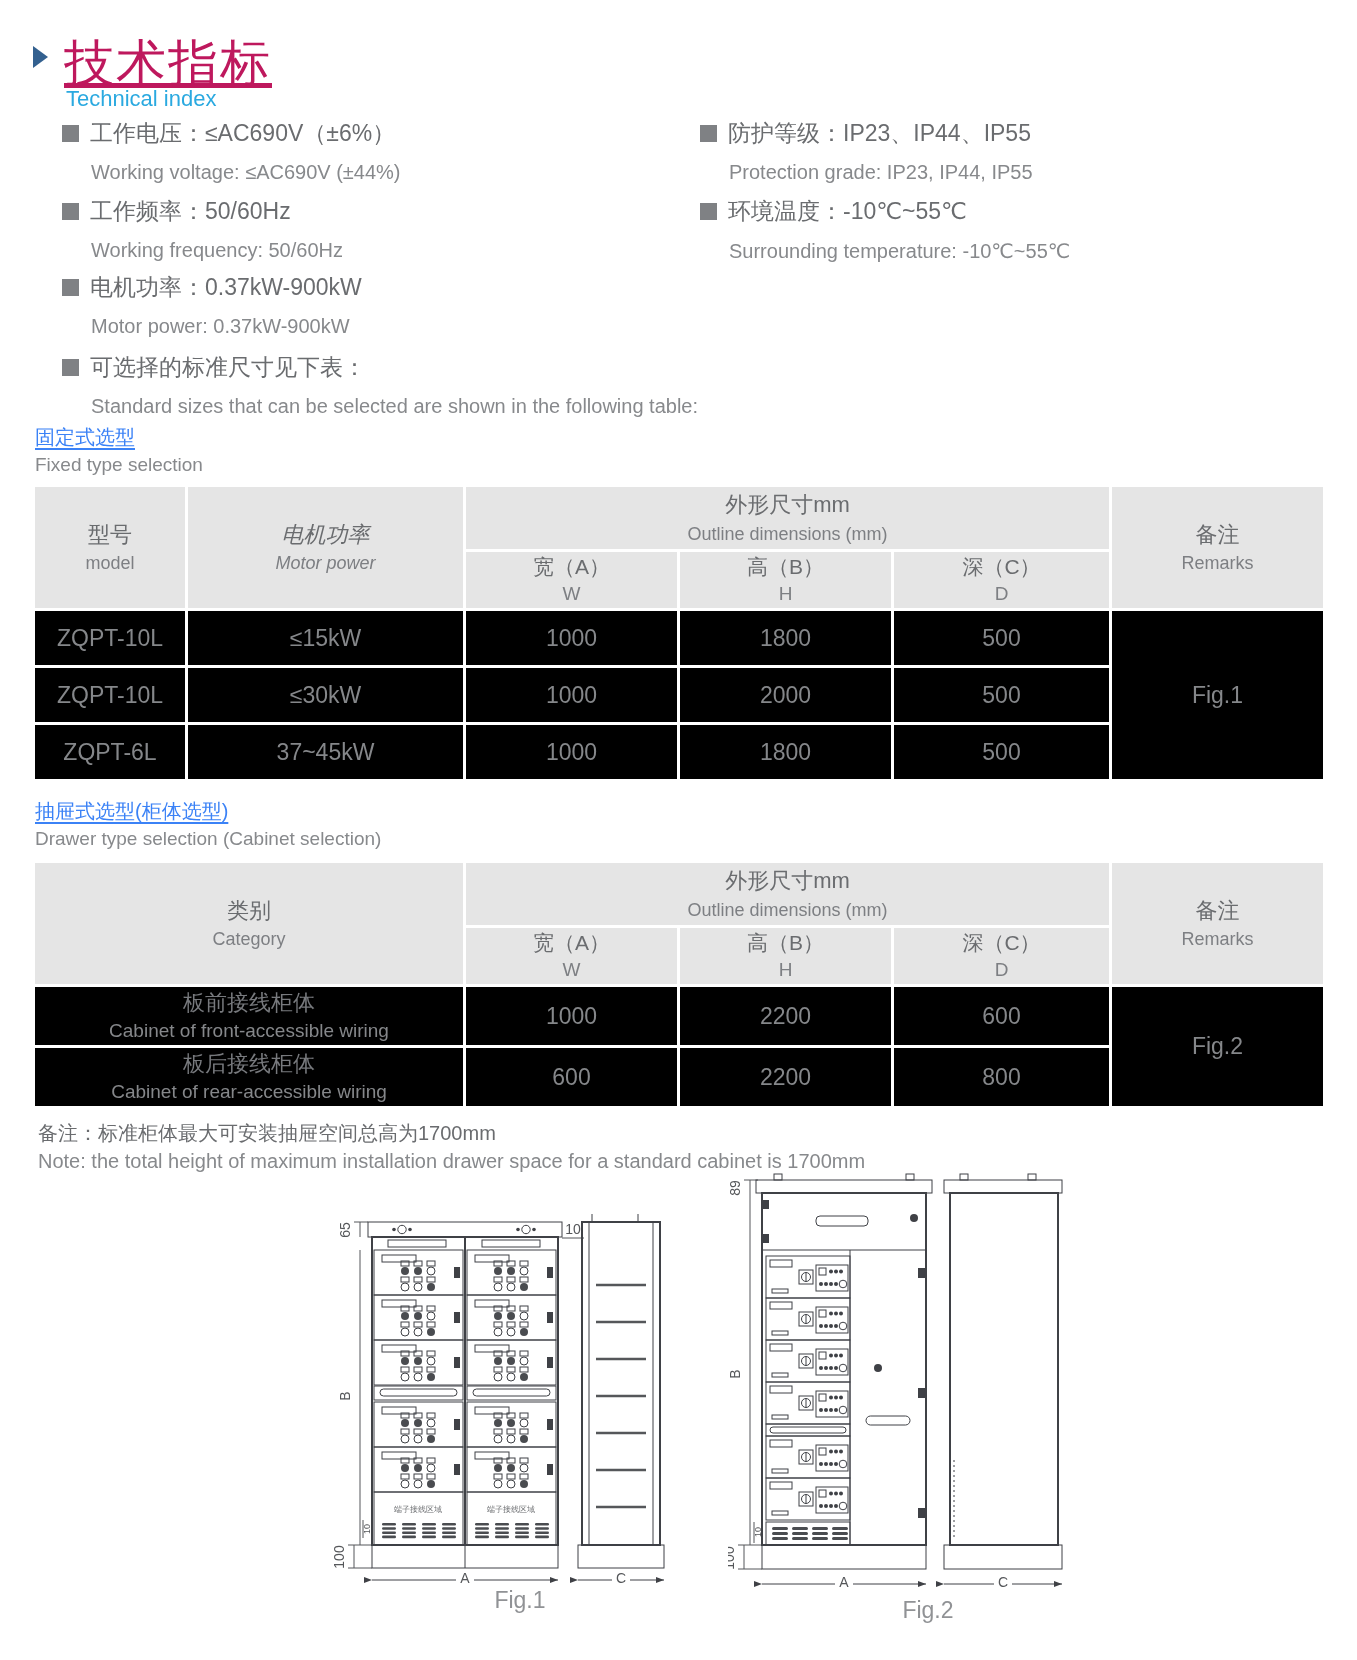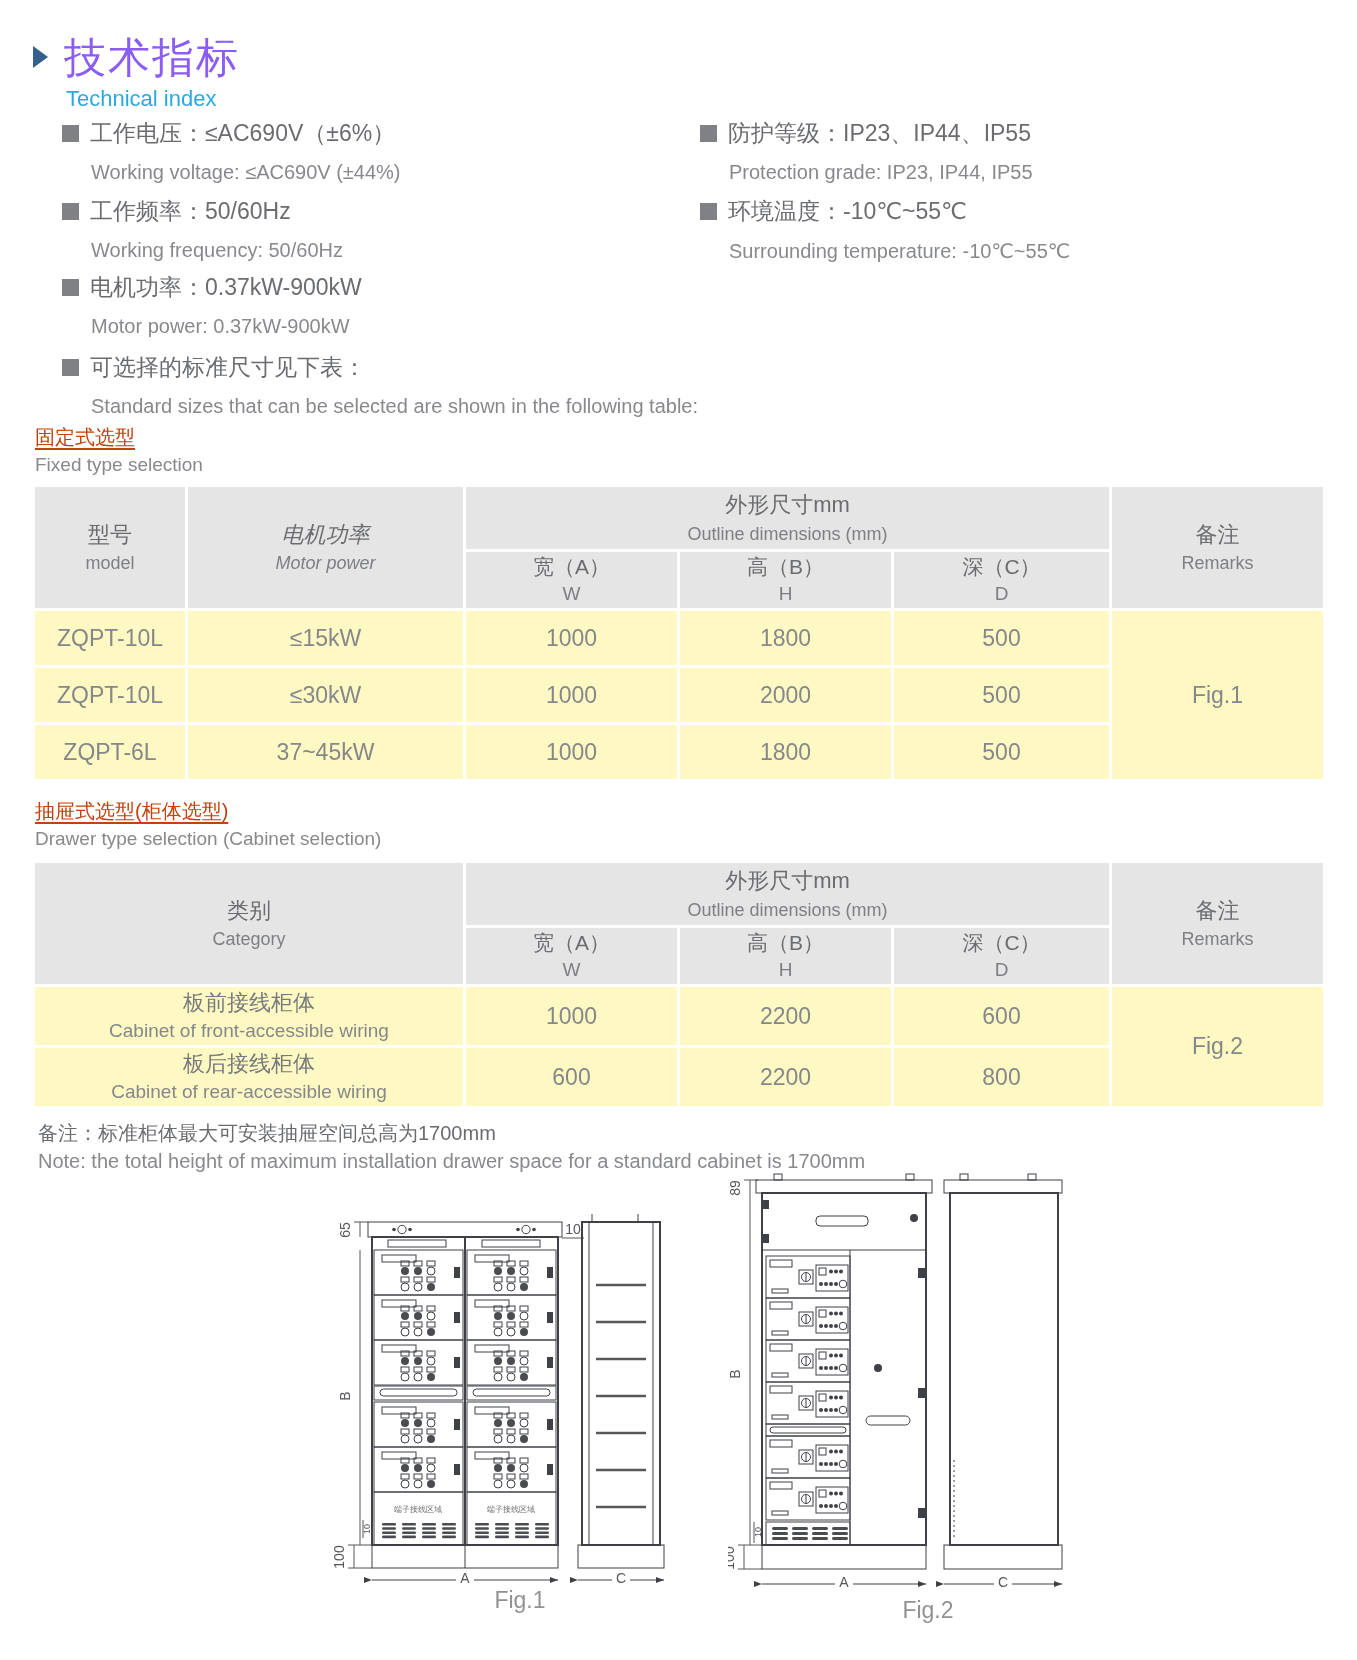--- a/index.html
+++ b/index.html
@@ -2,40 +2,40 @@
 <html><head>
 <meta charset="utf-8">
 <style>
   html,body{margin:0;padding:0;background:#fff;}
   .page{position:relative;width:1357px;height:1660px;background:#fff;overflow:hidden;
         font-family:"Liberation Sans","DejaVu Sans",sans-serif;color:#6a6c6f;}
   
   .hdr-tri{position:absolute;left:33px;top:46px;width:0;height:0;
            border-top:11px solid transparent;border-bottom:11px solid transparent;
            border-left:15px solid #33608f;}
-  .title-cn{position:absolute;left:64px;top:30px;font-size:42px;letter-spacing:2px;color:#8b5cf6;}
+  .title-cn{position:absolute;left:64px;top:30px;font-size:50px;letter-spacing:2px;color:#be185d;text-decoration:underline;}
   .title-en{position:absolute;left:66px;top:86px;font-size:22px;color:#2aa9e0;}
   
   .spec{position:absolute;}
   .cn-line{display:flex;align-items:center;font-size:23px;color:#6a6c6f;}
   .cn-line .sq{width:17px;height:17px;background:#7f8184;margin-right:11px;flex:0 0 auto;}
   .en-line{margin:12px 0 0 29px;font-size:20px;color:#87898c;}
   
-  .sec-cn{position:absolute;font-size:20px;color:#c2410c;text-decoration:underline;text-underline-offset:4px;}
+  .sec-cn{position:absolute;font-size:20px;color:#3b82f6;text-decoration:underline;text-underline-offset:4px;}
   .sec-en{position:absolute;font-size:19px;color:#87898c;}
   
   .grid{position:absolute;display:grid;gap:3px;background:#fff;}
   .t1{left:35px;top:487px;grid-template-columns:150px 275px 211px 211px 215px 211px;
       grid-template-rows:62px 56px 54px 54px 54px;}
   .t2{left:35px;top:863px;grid-template-columns:428px 211px 211px 215px 211px;
       grid-template-rows:62px 56px 58px 58px;}
   .cell{display:flex;flex-direction:column;justify-content:center;align-items:center;
         text-align:center;line-height:1.25;}
   .hd{background:#e5e5e5;color:#6a6c6f;}
-  .dt{background:#fef9c3;color:#85878a;}
+  .dt{background:#000000;color:#85878a;}
   .hd .l1{font-size:22px;}
   .hd .l2{font-size:18px;color:#7d7f83;margin-top:4px;}
   .sub .l1{font-size:21px;}
   .sub .l2{font-size:19px;margin-top:2px;}
   .dt .v{font-size:23px;}
   .dt .l1{font-size:22px;color:#77797d;}
   .dt .l2{font-size:19px;margin-top:2px;}
   
   .note-cn{position:absolute;left:38px;top:1120px;font-size:20px;color:#6a6c6f;}
   .note-en{position:absolute;left:38px;top:1150px;font-size:20px;color:#87898c;}

